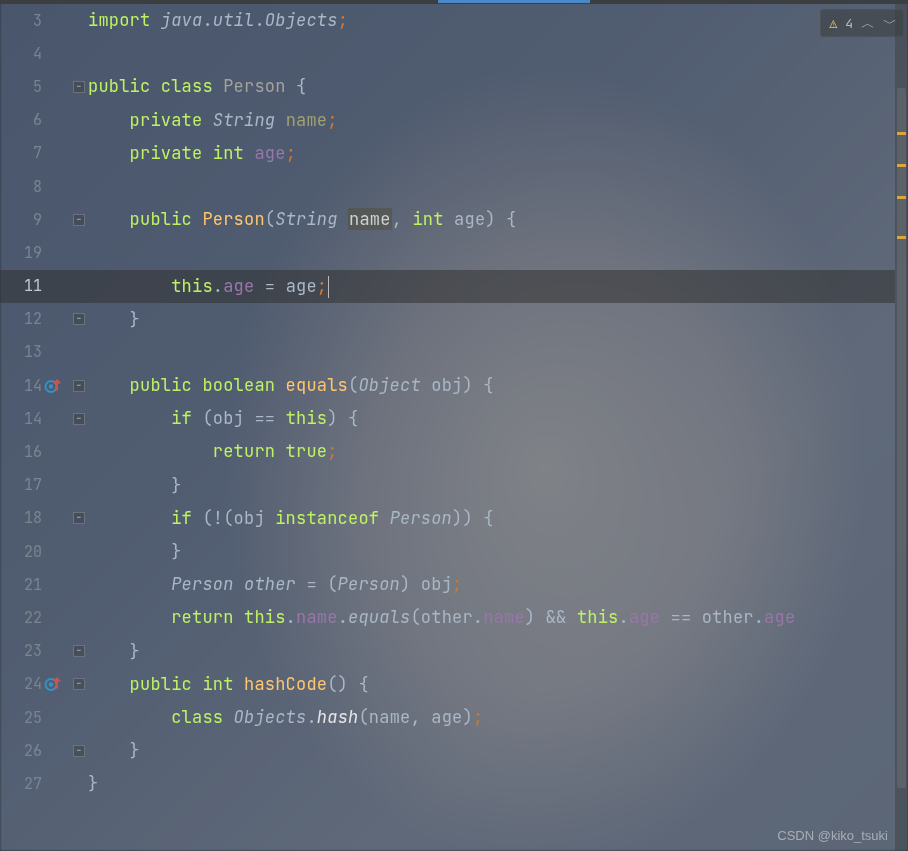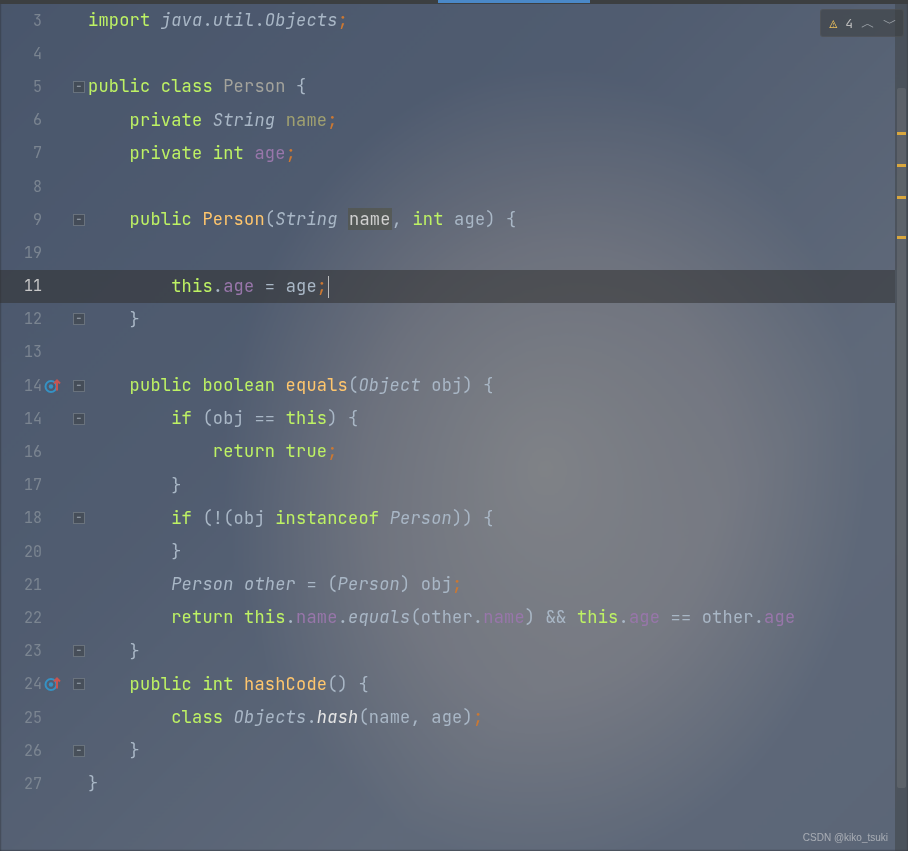--- a/index.html
+++ b/index.html
@@ -178,21 +178,21 @@
     right: 2px;
     width: 9px;
     height: 3px;
   }
   .stripe-y { background: #d9a73e; }
   .watermark {
     position: absolute;
     bottom: 8px;
     right: 20px;
     font-family: sans-serif;
-    font-size: 10px;
+    font-size: 13px;
     color: rgba(230,230,230,0.55);
     z-index: 6;
   }
 </style>
 </head>
 <body>
 
 <div class="bg"></div>
 <div class="overlay"></div>
 <div class="topbar"></div>

